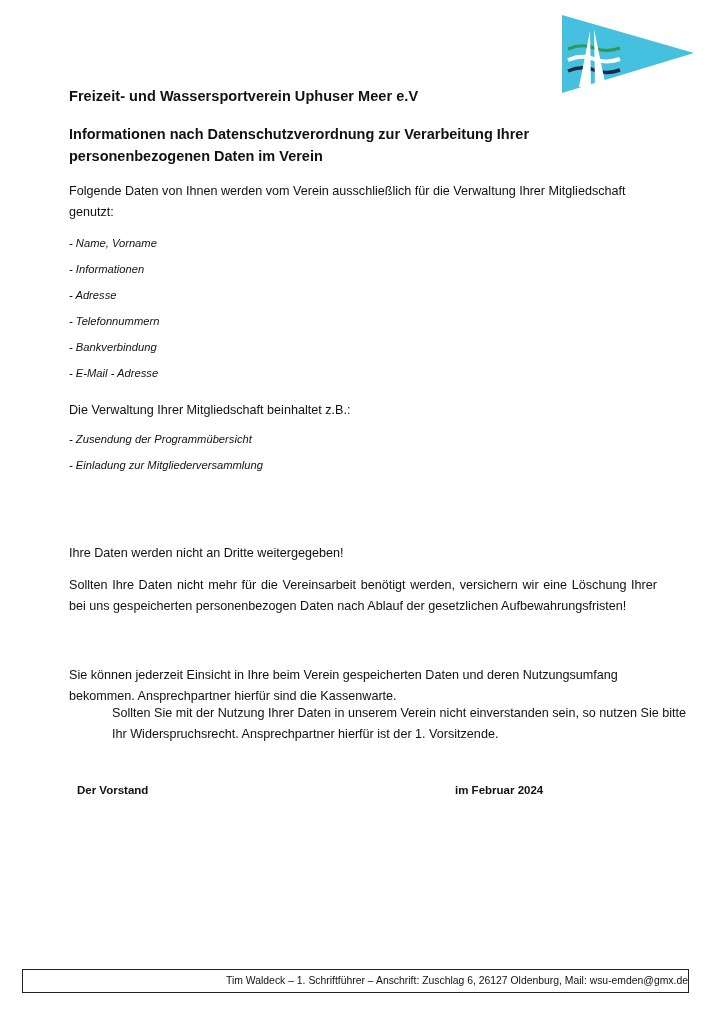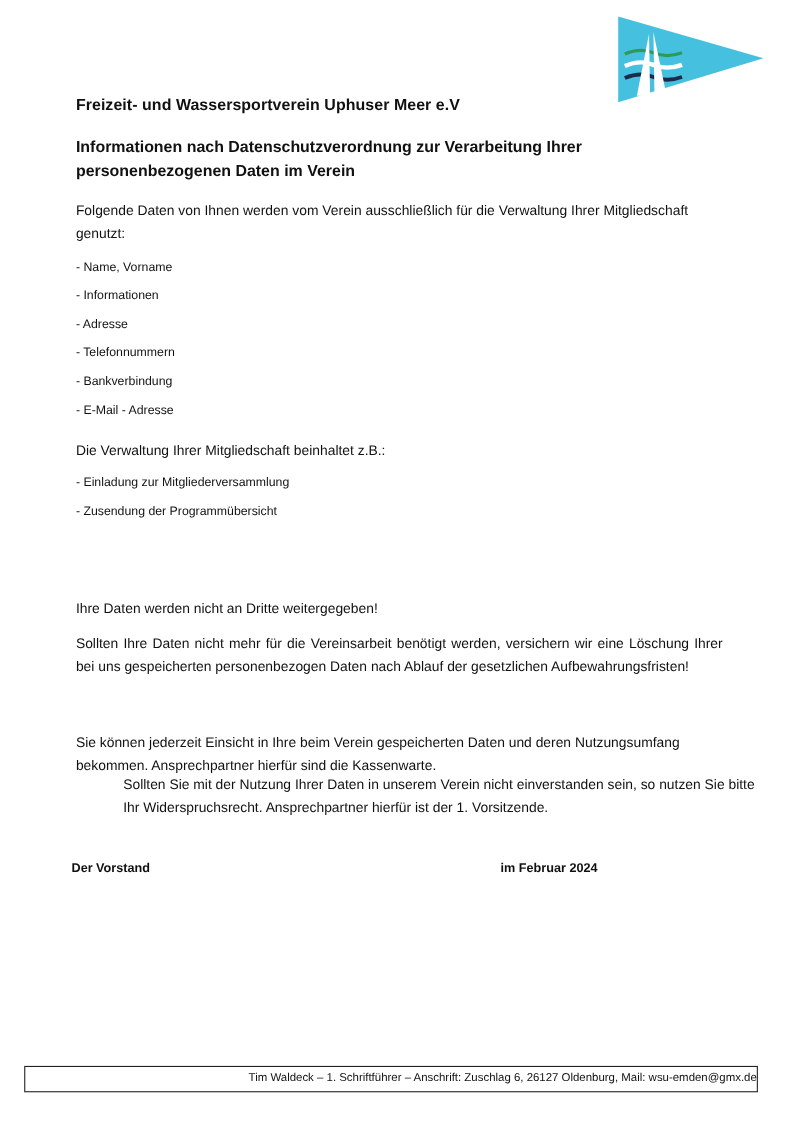--- a/index.html
+++ b/index.html
@@ -47,20 +47,21 @@
       line-height: 20.5px;
     }
     .justify { text-align: justify; text-align-last: left; }
     .list {
       position: absolute;
       left: 69px;
       margin: 0;
       padding: 0;
       list-style: none;
       font-size: 11.2px;
+      font-style: italic;
     }
     .list li {
       height: 26px;
       line-height: 14px;
     }
     .sign {
       position: absolute;
       top: 784px;
       font-size: 11.5px;
       font-weight: bold;
@@ -100,27 +101,27 @@
   <li>- Informationen</li>
   <li>- Adresse</li>
   <li>- Telefonnummern</li>
   <li>- Bankverbindung</li>
   <li>- E-Mail - Adresse</li>
 </ul>
 
 <div class="text" style="top:400px;">Die Verwaltung Ihrer Mitgliedschaft beinhaltet z.B.:</div>
 
 <ul class="list" style="top:432px;">
+  <li>- Zusendung der Programmübersicht</li>
   <li>- Einladung zur Mitgliederversammlung</li>
-  <li>- Zusendung der Programmübersicht</li>
 </ul>
 
 <div class="text" style="top:543px;">Ihre Daten werden nicht an Dritte weitergegeben!</div>
 <div class="text justify" style="top:575px;">Sollten Ihre Daten nicht mehr für die Vereinsarbeit benötigt werden, versichern wir eine Löschung Ihrer bei uns gespeicherten personenbezogen Daten nach Ablauf der gesetzlichen Aufbewahrungsfristen!</div>
 <div class="text" style="top:649px;margin-top:16px;">Sie können jederzeit Einsicht in Ihre beim Verein gespeicherten Daten und deren Nutzungsumfang bekommen. Ansprechpartner hierfür sind die Kassenwarte.</div>
 <div class="text" style="top:703px;margin-left:43px;">Sollten Sie mit der Nutzung Ihrer Daten in unserem Verein nicht einverstanden sein, so nutzen Sie bitte Ihr Widerspruchsrecht. Ansprechpartner hierfür ist der 1. Vorsitzende.</div>
 
-<div class="sign" style="left:65px;">Der Vorstand</div>
+<div class="sign" style="left:77px;">Der Vorstand</div>
 <div class="sign" style="left:455px;">im Februar 2024</div>
 
 <div class="footer">
   <span>Tim Waldeck – 1. Schriftführer – Anschrift: Zuschlag 6, 26127 Oldenburg, Mail: wsu-emden@gmx.de</span>
 </div>
 
 </body></html>

